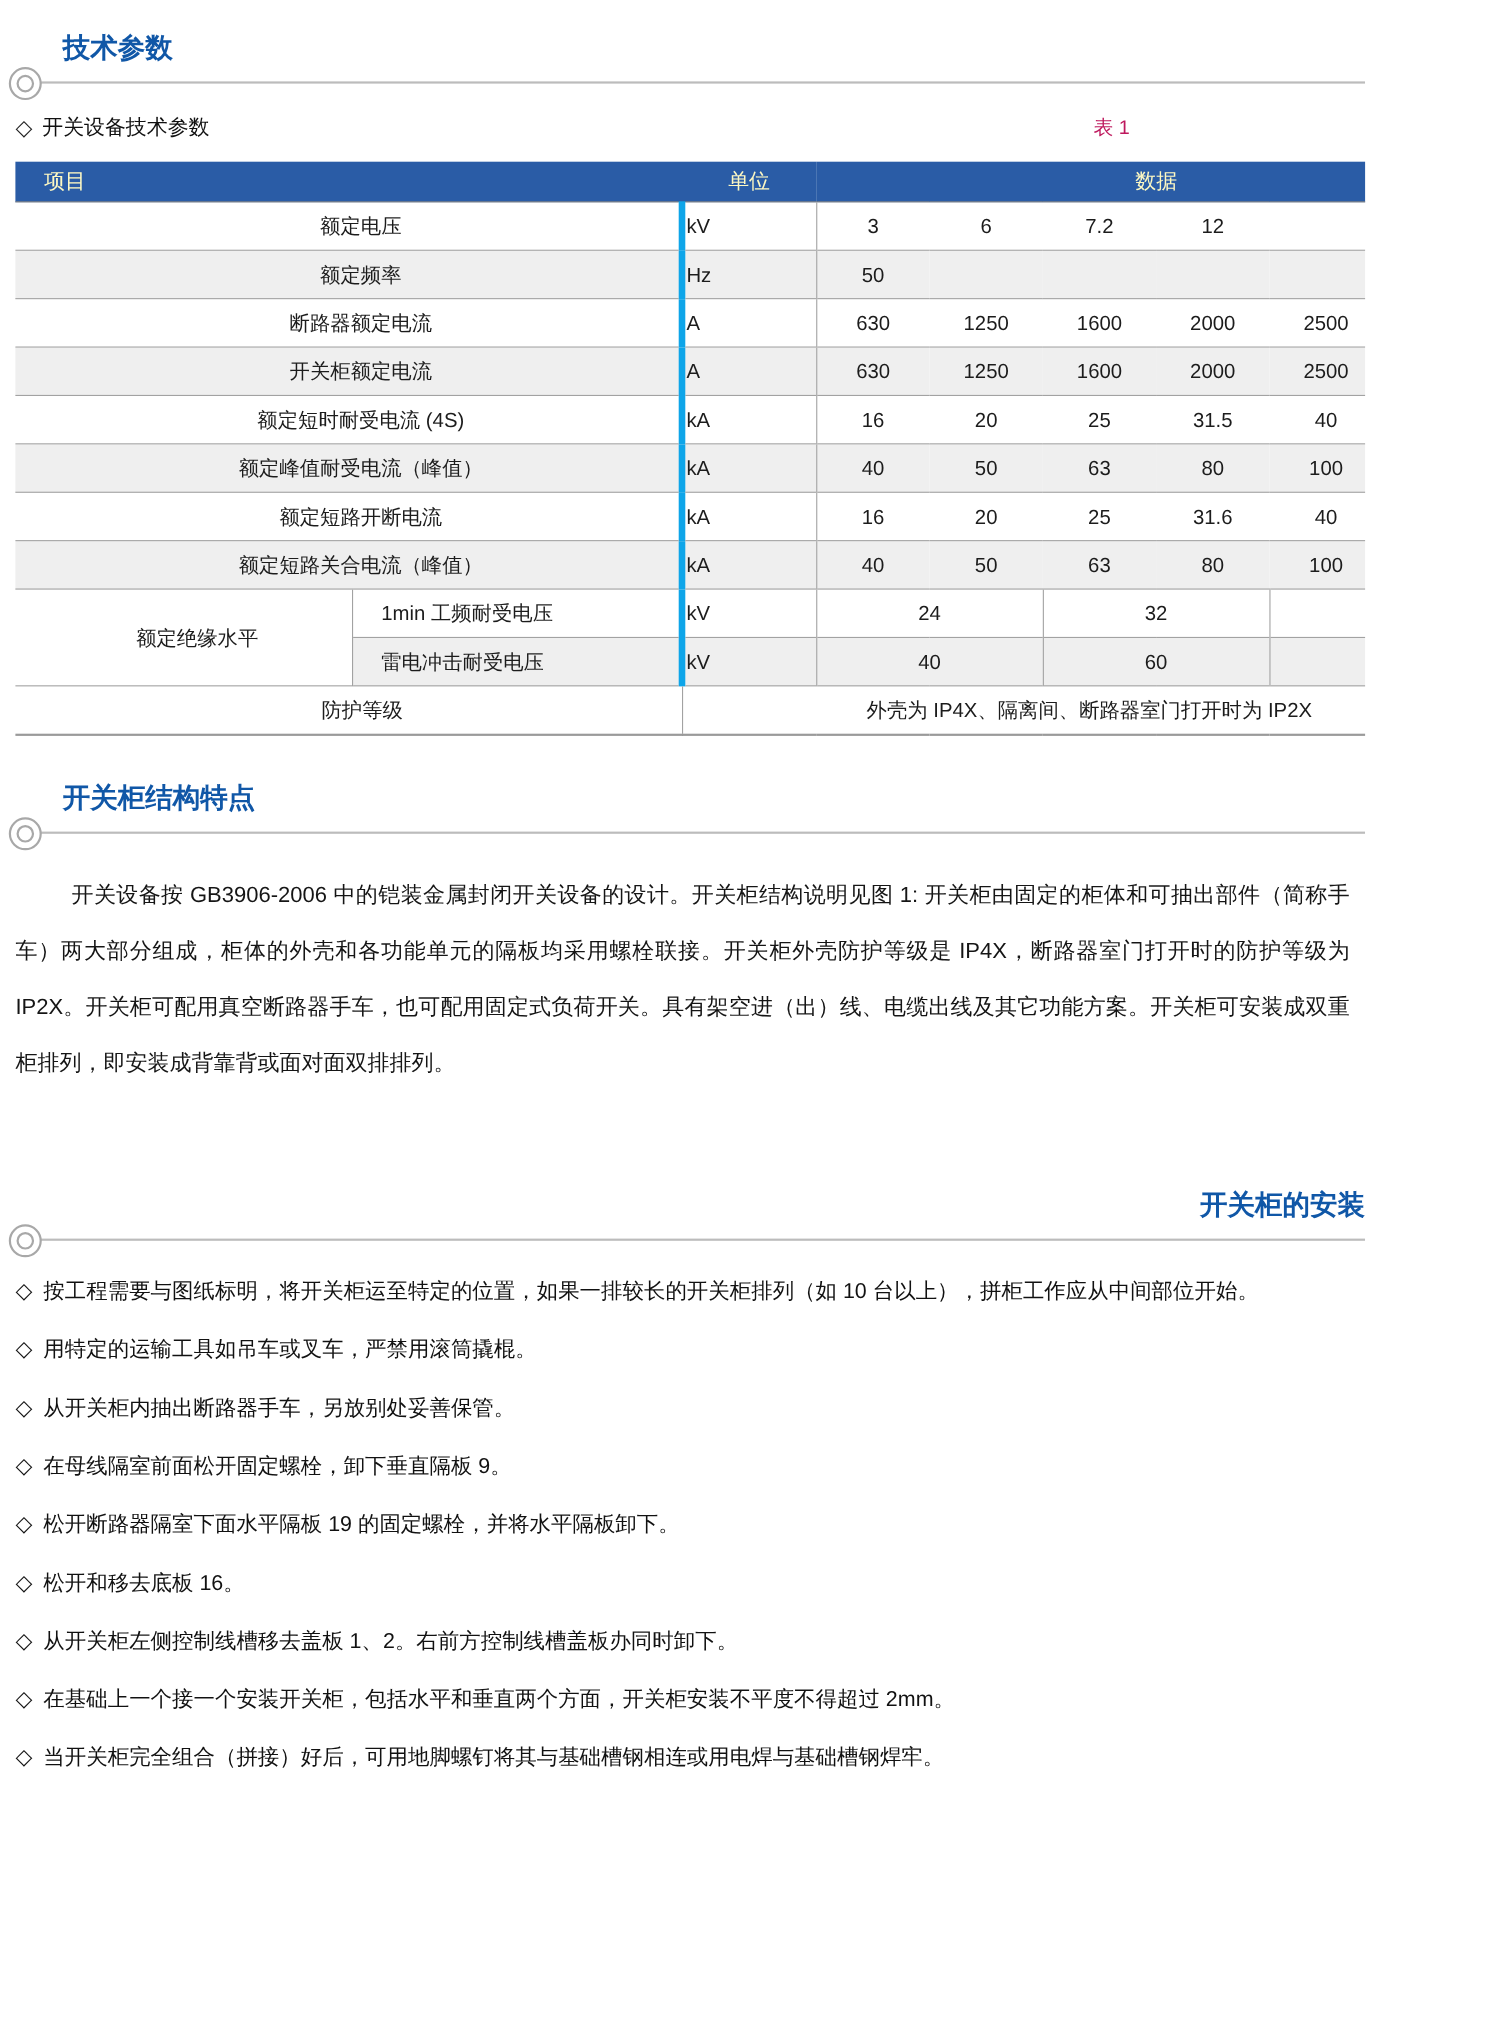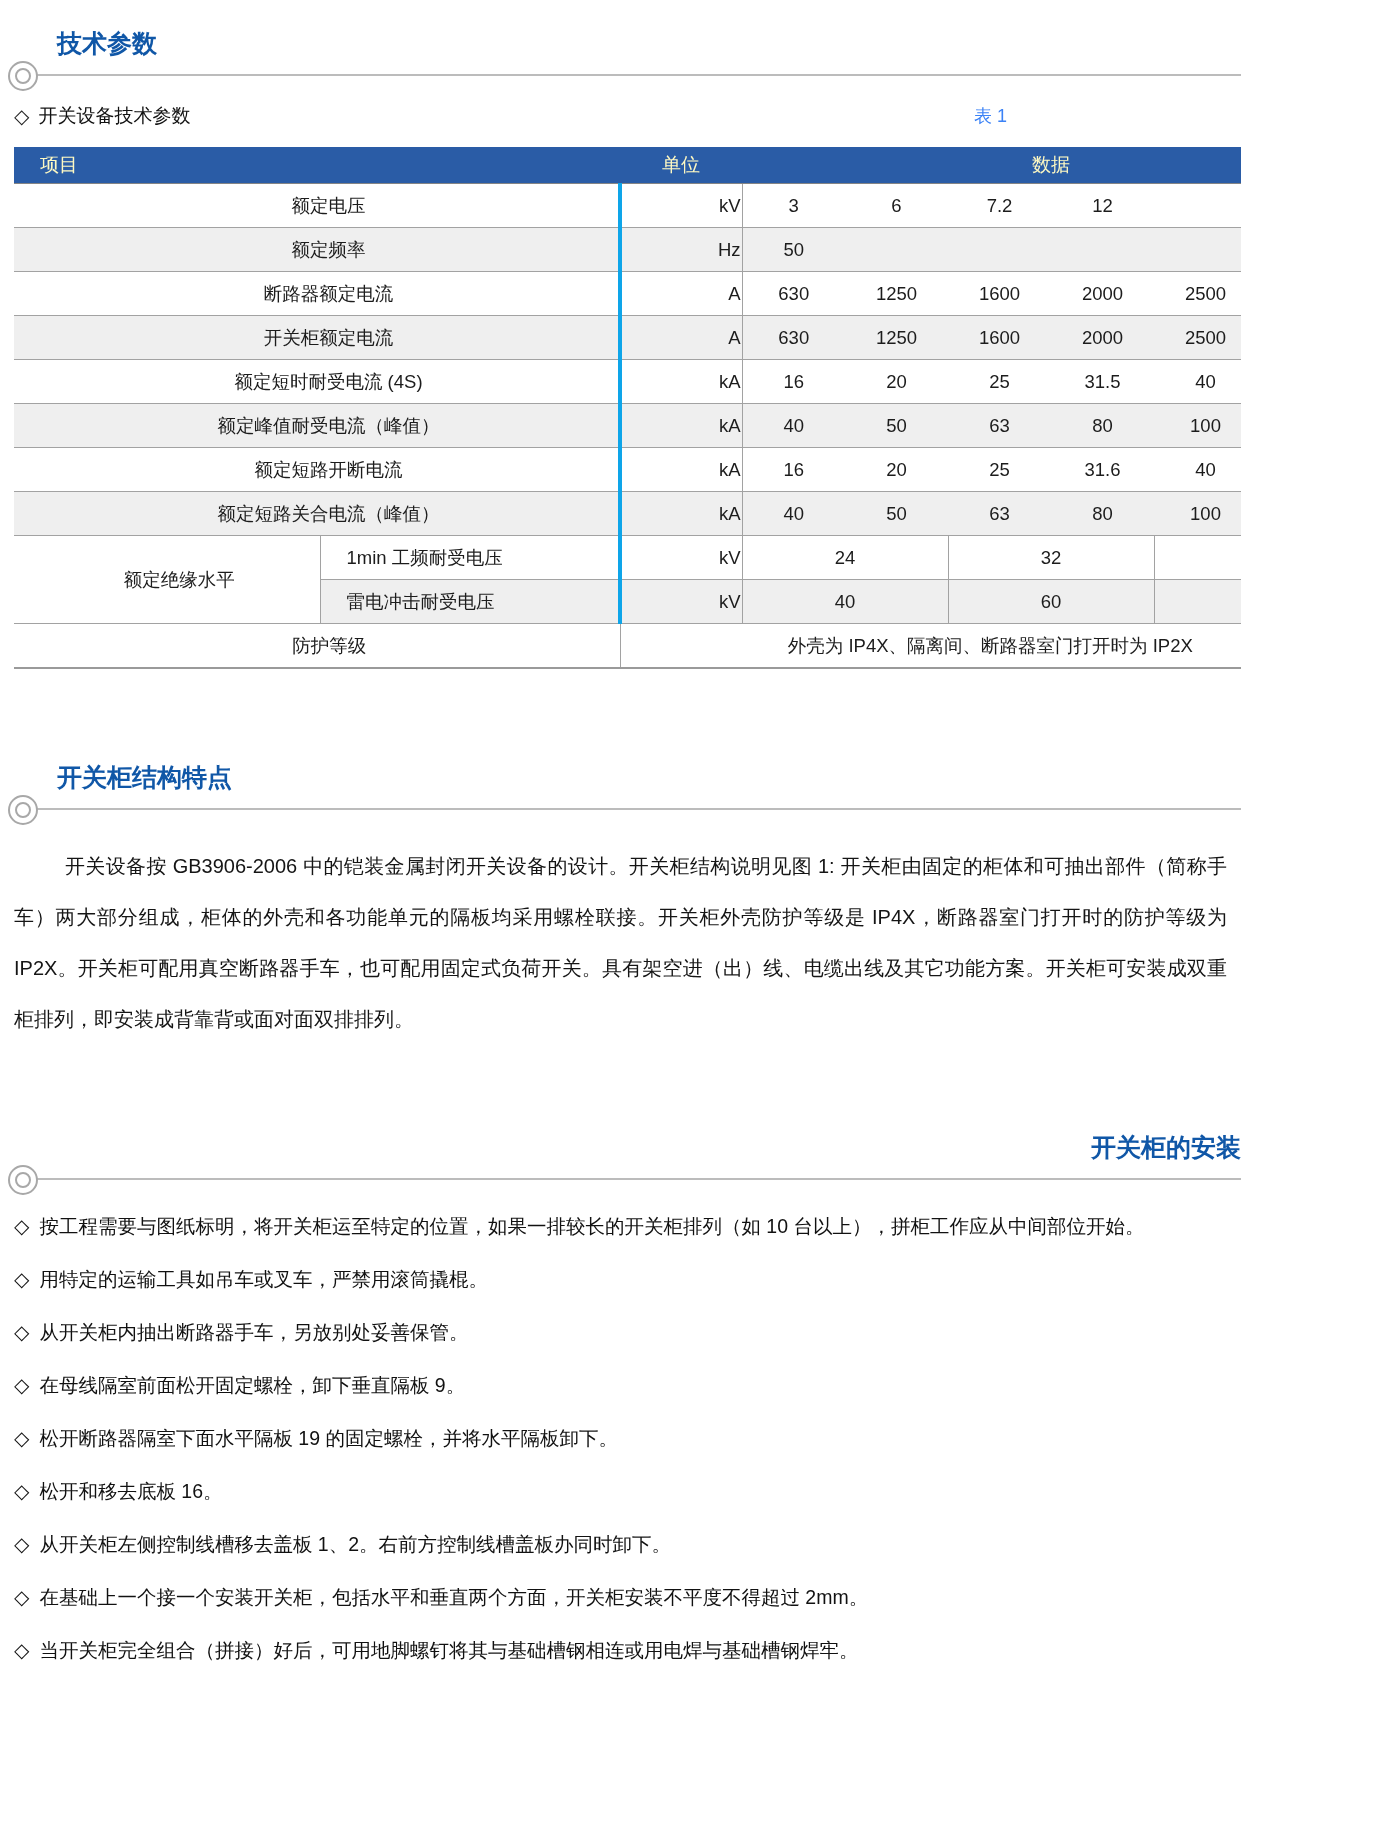--- a/index.html
+++ b/index.html
@@ -8,39 +8,39 @@
 
   
   .sec-title{color:#1057A7;font-size:25px;font-weight:bold;margin:0 0 7px 57px;}
   .rule-row{position:relative;height:16px;}
   .rule-line{position:absolute;left:36px;right:0;top:7px;border-top:2px solid #bcbcbc;}
   .ring{position:absolute;left:8px;top:-6px;width:26px;height:26px;border:2px solid #a8a8a8;
         border-radius:50%;background:#fff;display:flex;align-items:center;justify-content:center;z-index:2;}
   .ring-inner{width:12px;height:12px;border:2px solid #a8a8a8;border-radius:50%;}
 
   .sec1{padding-top:27px;}
-  .sec2{margin-top:92px;}
+  .sec2{margin-top:40px;}
   .sec3{margin-top:86px;text-align:right;}
 
   
   .subtitle-row{position:relative;margin:20px 14px 0 14px;display:flex;align-items:center;font-size:19px;color:#111;}
   .subtitle-row .diamond{margin-right:9px;font-size:20px;color:#222;}
-  .table-caption{position:absolute;right:220px;top:1px;font-size:18px;color:#3b82f6;}
+  .table-caption{position:absolute;right:200px;top:1px;font-size:18px;color:#be185d;}
 
   
   table.spec{margin:18px 13px 0 14px;width:1346px;table-layout:fixed;border-collapse:collapse;
              font-size:18.5px;border-bottom:2px solid #9a9a9a;}
   table.spec th{background:#2A5CA6;color:#fef9c3;font-weight:normal;height:34px;
                 border-bottom:1px solid #858585;font-size:19px;}
   th.h-item{text-align:left;padding-left:26px;}
   table.spec td{height:41px;border-top:1px solid #a2a2a2;background:#ffffff;}
   tr.shade td{background:#efefef;}
   td.label{text-align:center;padding-left:26px;}
   td.sublabel{text-align:left;padding-left:26px;border-left:1px solid #a2a2a2;}
-  td.unit{text-align:right;border-left:4px solid #0ea5e9;border-right:1px solid #a2a2a2;}
+  td.unit{text-align:left;border-left:6px solid #0ea5e9;border-right:1px solid #a2a2a2;}
   td.val{text-align:center;}
   td.val.sp2{border-left:1px solid #a2a2a2;}
   td.merged{text-align:center;border-left:1px solid #a2a2a2;}
   tr td.group{background:#ffffff;}
 
   
   .body-par{margin:24px 14px 0 14px;font-size:20px;line-height:51px;text-align:justify;
             text-indent:2.55em;color:#151515;}
 
   

